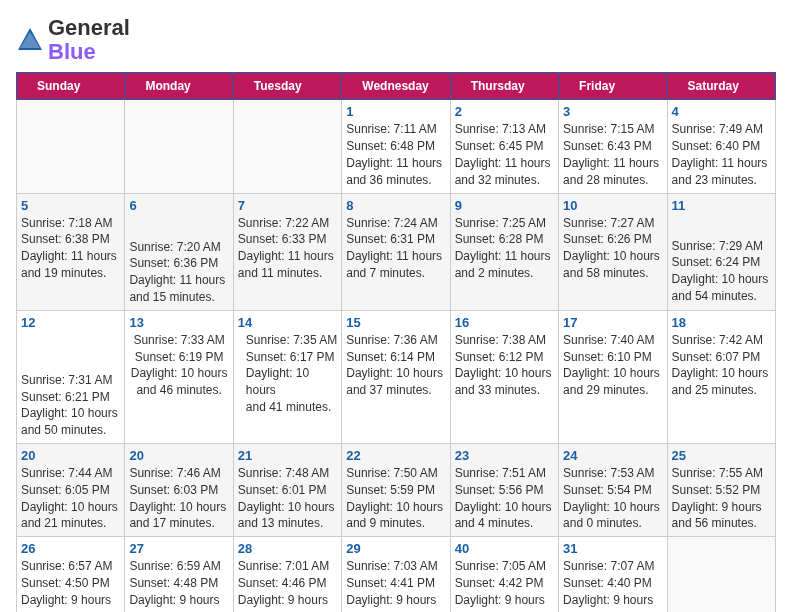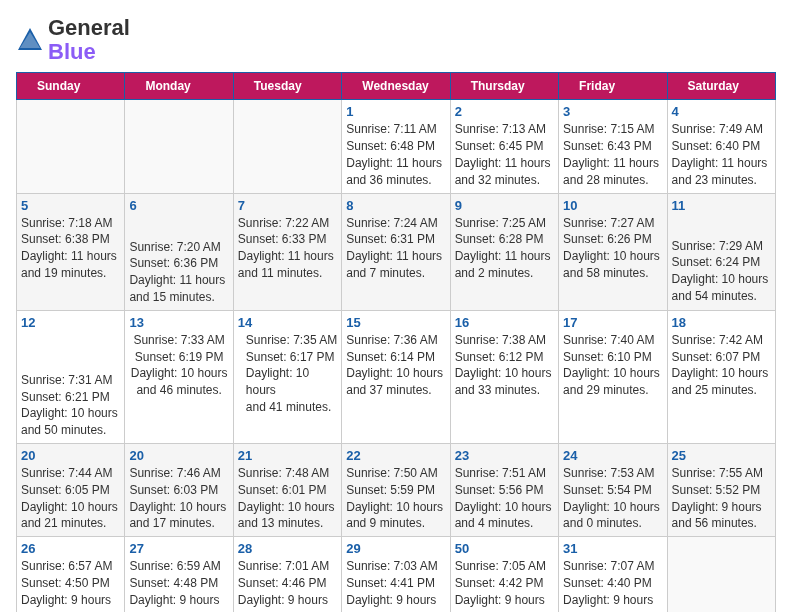--- a/index.html
+++ b/index.html
@@ -324,21 +324,21 @@
 and 44 minutes.</div>
         </td>
         <td>
           <div class="day-num">29</div>
           <div class="day-info" style="white-space: pre-line;">Sunrise: 7:03 AM
 Sunset: 4:41 PM
 Daylight: 9 hours
 and 40 minutes.</div>
         </td>
         <td>
-          <div class="day-num">50</div>
+          <div class="day-num">40</div>
           <div class="day-info" style="white-space: pre-line;">Sunrise: 7:05 AM
 Sunset: 4:42 PM
 Daylight: 9 hours
 and 36 minutes.</div>
         </td>
         <td>
           <div class="day-num">31</div>
           <div class="day-info" style="white-space: pre-line;">Sunrise: 7:07 AM
 Sunset: 4:40 PM
 Daylight: 9 hours

